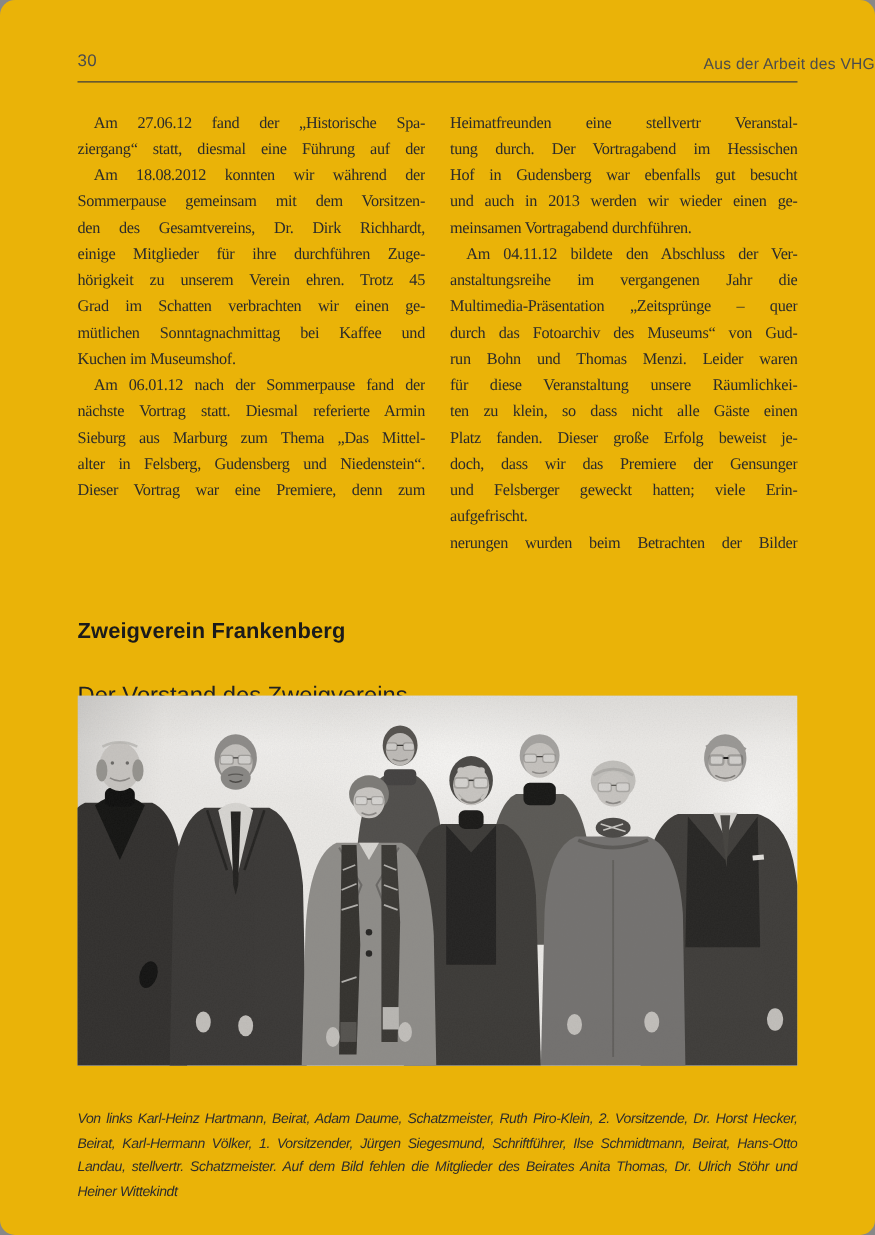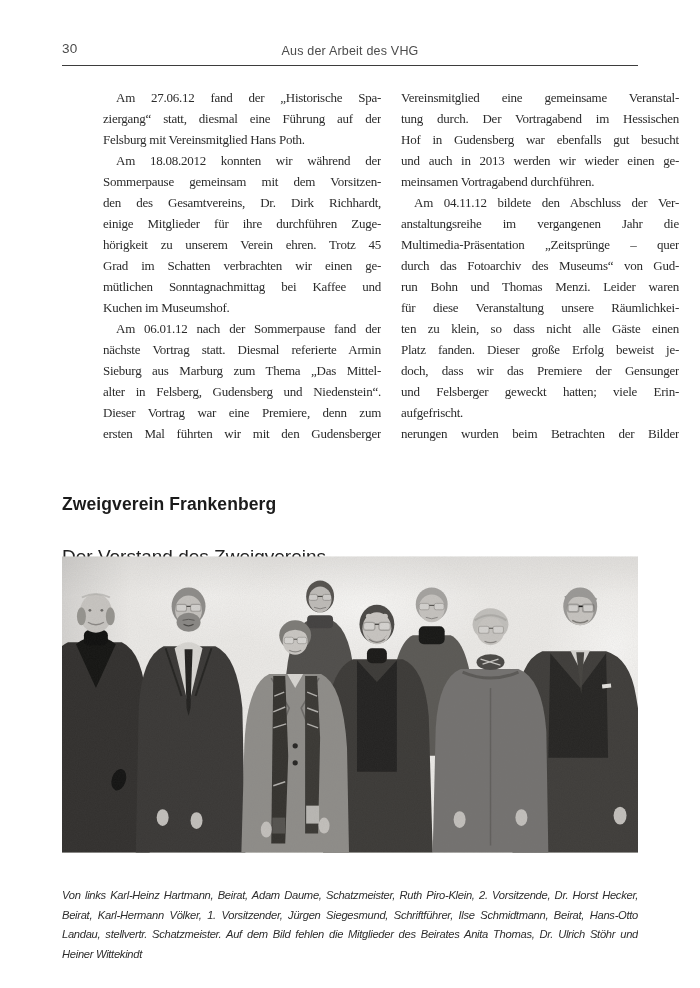--- a/index.html
+++ b/index.html
@@ -1,25 +1,25 @@
 <!DOCTYPE html>
 <html><head>
 <meta charset="utf-8">
 <style>
   html,body{margin:0;padding:0;}
   body{background:#888;font-family:"Liberation Sans",sans-serif;}
-  .page{position:relative;width:700px;height:988px;background:#ffffff;margin:0 auto;overflow:hidden;}
+  .page{position:relative;width:700px;height:988px;background:#eab308;margin:0 auto;overflow:hidden;border-radius:12px;}
 
   
   .pagenum{position:absolute;left:62px;top:41px;font-size:13.5px;color:#4c4c4c;letter-spacing:.2px;}
-  .runtitle{position:absolute;left:0;top:44px;width:700px;text-align:center;font-size:12.5px;color:#4c4c4c;letter-spacing:.2px;}
+  .runtitle{position:absolute;left:0;top:44px;width:700px;text-align:right;font-size:12.5px;color:#4c4c4c;letter-spacing:.2px;}
   .hrule{position:absolute;left:62px;top:65px;width:576px;height:1px;background:#3d3d3d;}
 
   
-  .cols{position:absolute;left:62px;top:87px;width:576px;display:flex;gap:20px;margin-left:41px;}
+  .cols{position:absolute;left:62px;top:87px;width:576px;display:flex;gap:20px;}
   .col{width:278px;}
   .line{font-family:"Liberation Serif",serif;font-size:13px;line-height:21px;color:#2b2b2b;
         letter-spacing:-0.25px;white-space:nowrap;overflow:hidden;
         text-align:justify;text-align-last:justify;}
   .line.ind{text-indent:13px;}
   .line.end{text-align-last:left;}
 
   
   .sec-title{position:absolute;left:62px;top:494px;font-size:17.5px;font-weight:bold;color:#1b1b1b;letter-spacing:.1px;text-align:right;}
   .sec-sub{position:absolute;left:62px;top:546px;font-size:19px;color:#222222;}
@@ -41,38 +41,36 @@
 <div class="page">
 
   <div class="pagenum">30</div>
   <div class="runtitle">Aus der Arbeit des VHG</div>
   <div class="hrule"></div>
 
   <div class="cols">
     <div class="col" id="col-left">
         <div class="line ind">Am 27.06.12 fand der „Historische Spa-</div>
         <div class="line">ziergang“ statt, diesmal eine Führung auf der</div>
-        <div class="line end">Felsburg mit Vereinsmitglied Hans Poth.</div>
         <div class="line ind">Am 18.08.2012 konnten wir während der</div>
         <div class="line">Sommerpause gemeinsam mit dem Vorsitzen-</div>
         <div class="line">den des Gesamtvereins, Dr. Dirk Richhardt,</div>
         <div class="line">einige Mitglieder für ihre durchführen Zuge-</div>
         <div class="line">hörigkeit zu unserem Verein ehren. Trotz 45</div>
         <div class="line">Grad im Schatten verbrachten wir einen ge-</div>
         <div class="line">mütlichen Sonntagnachmittag bei Kaffee und</div>
         <div class="line end">Kuchen im Museumshof.</div>
         <div class="line ind">Am 06.01.12 nach der Sommerpause fand der</div>
         <div class="line">nächste Vortrag statt. Diesmal referierte Armin</div>
         <div class="line">Sieburg aus Marburg zum Thema „Das Mittel-</div>
         <div class="line">alter in Felsberg, Gudensberg und Niedenstein“.</div>
         <div class="line">Dieser Vortrag war eine Premiere, denn zum</div>
-        <div class="line">ersten Mal führten wir mit den Gudensberger</div>
       </div>
     <div class="col" id="col-right">
-        <div class="line">Vereinsmitglied eine gemeinsame Veranstal-</div>
+        <div class="line">Heimatfreunden eine stellvertr Veranstal-</div>
         <div class="line">tung durch. Der Vortragabend im Hessischen</div>
         <div class="line">Hof in Gudensberg war ebenfalls gut besucht</div>
         <div class="line">und auch in 2013 werden wir wieder einen ge-</div>
         <div class="line end">meinsamen Vortragabend durchführen.</div>
         <div class="line ind">Am 04.11.12 bildete den Abschluss der Ver-</div>
         <div class="line">anstaltungsreihe im vergangenen Jahr die</div>
         <div class="line">Multimedia-Präsentation „Zeitsprünge – quer</div>
         <div class="line">durch das Fotoarchiv des Museums“ von Gud-</div>
         <div class="line">run Bohn und Thomas Menzi. Leider waren</div>
         <div class="line">für diese Veranstaltung unsere Räumlichkei-</div>

